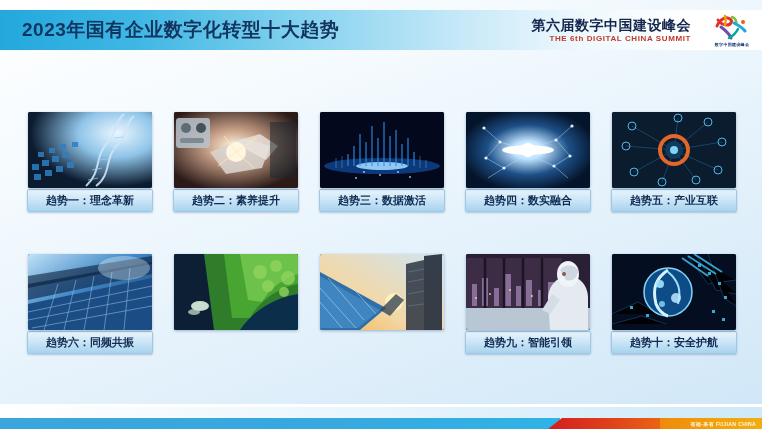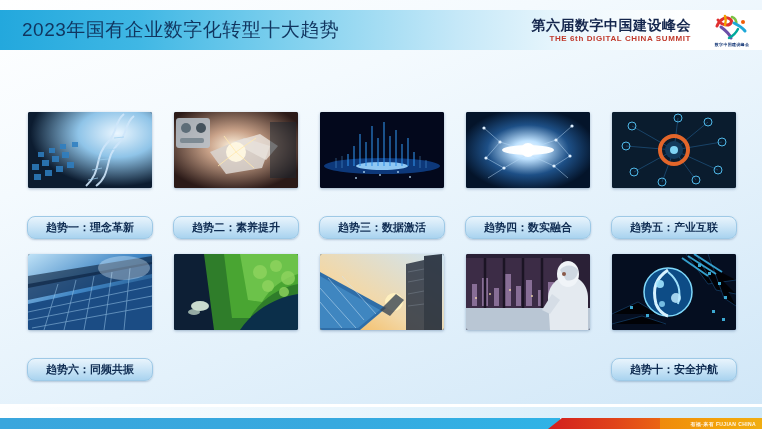--- a/index.html
+++ b/index.html
@@ -14,21 +14,21 @@
     overflow:hidden;
   }
   
   .header{
     position:absolute;left:0;top:10px;width:762px;height:40px;
     background:linear-gradient(90deg,#23a8dd 0%,#3fb7e4 18%,#7fd0ee 38%,#c5e8f8 60%,#eef8fd 76%,#ffffff 90%,#ffffff 100%);
     display:flex;align-items:center;
   }
   .slide-title{
     margin-left:22px;
-    font-size:19px;font-weight:normal;color:#11355f;
+    font-size:19px;font-weight:bold;color:#11355f;
     letter-spacing:.5px;white-space:nowrap;
   }
   .summit-block{
     position:absolute;right:8px;top:10px;height:40px;
     display:flex;align-items:center;gap:19px;
   }
   .summit-text{display:flex;flex-direction:column;align-items:flex-end;line-height:1;}
   .summit-cn{
     font-size:14px;font-weight:bold;color:#14264d;white-space:nowrap;letter-spacing:.5px;
   }
@@ -54,24 +54,24 @@
     column-gap:18px;row-gap:8px;
   }
   .card{display:flex;flex-direction:column;align-items:center;}
   .thumb{
     width:124px;height:76px;border-radius:2px;overflow:hidden;
     box-shadow:0 1px 3px rgba(20,60,110,.35);
     position:relative;background:#0a1b33;
   }
   .thumb svg{display:block;width:124px;height:76px;}
   .label{
-    margin-top:28px;width:124px;height:21px;
+    margin-top:1px;width:124px;height:21px;
     display:flex;align-items:center;justify-content:center;
     background:linear-gradient(180deg,#e8f4fc 0%,#cde6f7 45%,#a9d3ef 100%);
-    border:1px solid #9ec9e6;border-radius:8px;
+    border:1px solid #9ec9e6;border-radius:2px;
     box-shadow:0 1px 2px rgba(20,60,110,.25);
     font-size:11px;font-weight:bold;color:#0f2c52;white-space:nowrap;
   }
   
   .footer{position:absolute;left:0;bottom:0;width:762px;height:22px;}
   .f-blue{
     position:absolute;left:0;bottom:0;width:560px;height:11px;
     background:linear-gradient(90deg,#3aa6dd 0%,#37a9df 60%,#2fb3e6 100%);
   }
   .f-sky{
@@ -418,20 +418,21 @@
               <path d="M76 4 L76 54"></path>
           </g>
           <rect x="0" y="54" width="124" height="22" fill="#b9c6d4"></rect>
           <path d="M84 76 L82 44 C82 32, 92 22, 102 22 C114 22, 122 32, 122 44 L122 76 Z" fill="#e4eaf0"></path>
           <ellipse cx="102" cy="20" rx="11" ry="13" fill="#f0f4f8"></ellipse>
           <path d="M94 16 C98 10, 108 10, 112 16 C112 24, 106 28, 100 26 Z" fill="#cfd8e2"></path>
           <circle cx="98" cy="20" r="2" fill="#8a5a4a"></circle>
           <path d="M86 40 L76 56 L84 60 L94 46 Z" fill="#d5dde6"></path>
         </svg>
       </div>
+      <div class="label">趋势九：智能引领</div>
     </div>
 
     <div class="card">
       <div class="thumb">
         <svg viewBox="0 0 124 76" preserveAspectRatio="none">
           <rect width="124" height="76" fill="#050e20"></rect>
           <g stroke="#1e5f9a" stroke-width=".6" opacity=".8">
             <path d="M74 0 L96 30 L124 26"></path>
               <path d="M84 0 L104 36 L124 40"></path>
             <path d="M96 0 L112 44 L124 52"></path>

